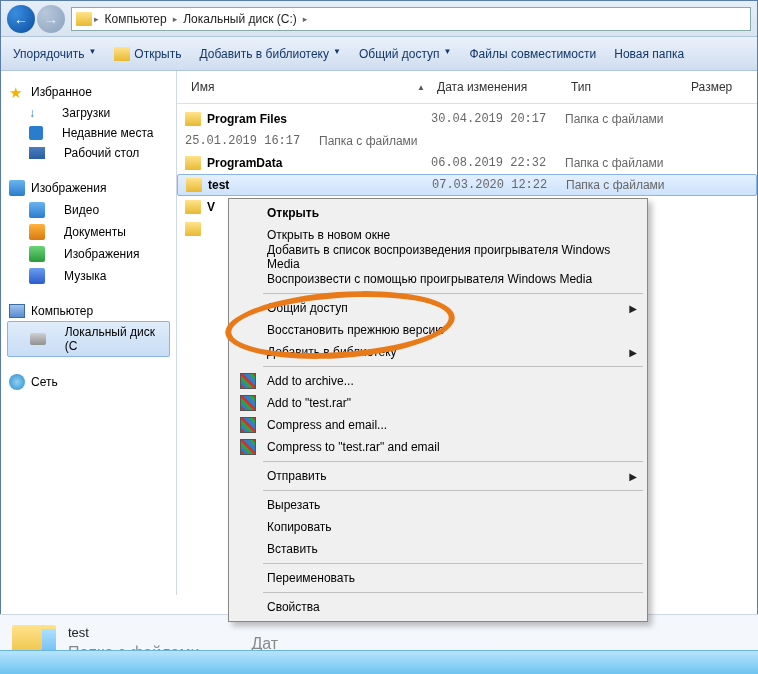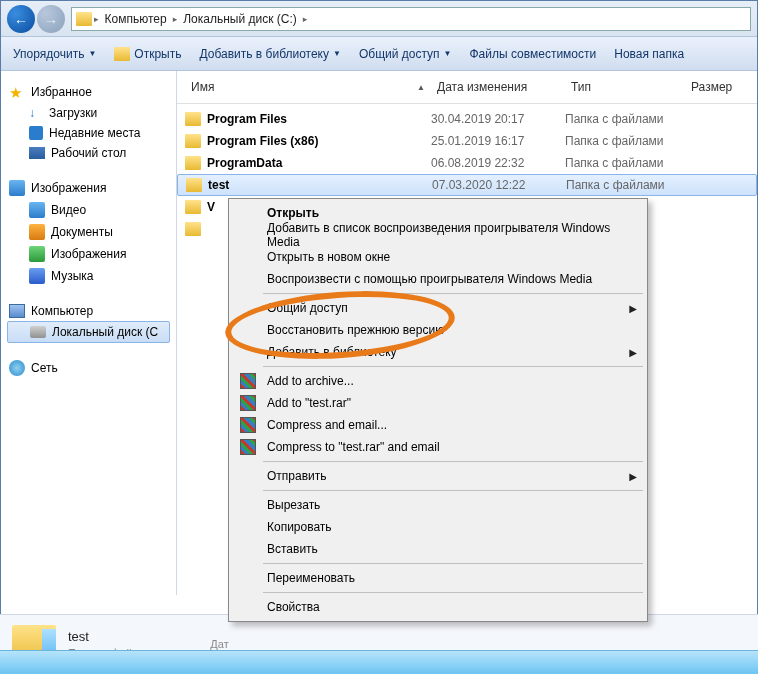--- a/index.html
+++ b/index.html
@@ -9,28 +9,28 @@
   .titlebar { height: 36px; background: linear-gradient(to bottom, #e6eef8, #d9e4f1); display: flex; align-items: center; padding: 0 6px; gap: 6px; border-bottom: 1px solid #b0c4de; }
   .navbtns { display:flex; gap:2px; }
   .navbtn { width: 28px; height: 28px; border-radius: 50%; background: radial-gradient(circle at 30% 30%, #3a8de0, #0a4da0); display:flex; align-items:center; justify-content:center; color:#fff; font-size:14px; cursor:pointer; }
   .navbtn.fwd { background: radial-gradient(circle at 30% 30%, #b8c8dc, #8aa1bc); color:#eee; }
   .addrbar { flex:1; height: 24px; background:#fff; border:1px solid #8aa; display:flex; align-items:center; padding:0 4px; gap:2px; }
   .addrbar .crumb { padding: 2px 4px; color:#222; cursor:pointer; }
   .addrbar .sep { color:#666; font-size:9px; }
   .folder-icon-sm { width:16px; height:14px; background:linear-gradient(#ffe28a,#e8b933); border-radius:1px; position:relative; display:inline-block; }
 
   .toolbar { height: 34px; background: linear-gradient(to bottom, #eaf1fb, #d0ddef); display:flex; align-items:center; gap:18px; padding:0 12px; border-bottom:1px solid #b0c4de; color:#13376b; }
-  .toolbar .item { display:flex; align-items:center; gap:4px; cursor:pointer; }
+  .toolbar .item { display:flex; align-items:flex-start; gap:4px; cursor:pointer; }
   .toolbar .caret { font-size:8px; color:#13376b; }
 
   .body { display:flex; height: 524px; }
   .sidebar { width: 176px; border-right:1px solid #d0d7e5; padding: 10px 6px; overflow:hidden; }
   .sidegroup { margin-bottom: 14px; }
   .sidegroup .hdr { display:flex; align-items:center; gap:6px; padding:3px 2px; cursor:pointer; }
-  .sidegroup .sub { padding-left: 22px; display:flex; align-items:center; gap:6px; padding-top:3px; padding-bottom:3px; cursor:pointer; }
+  .sidegroup .sub { padding-left: 22px; display:flex; align-items:center; gap:19px; padding-top:3px; padding-bottom:3px; cursor:pointer; }
   .sub.sel { background: linear-gradient(#e0ecfa,#c8ddf6); border:1px solid #8ab4e8; border-radius:2px; }
   .star-icon { width:16px;height:16px;color:#f5b301; font-size:15px; }
   .lib-icon { width:16px;height:16px; background:linear-gradient(#6ab4f0,#2a7ccc); border-radius:2px; }
   .lib-icon.orange { background:linear-gradient(#ffb340,#d87a10); }
   .lib-icon.green { background:linear-gradient(#6ed47a,#2a9a3a); }
   .lib-icon.blue2 { background:linear-gradient(#6a9ef0,#2a5ccc); }
   .mon-icon { width:16px;height:14px; background:linear-gradient(#a0c4f0,#5a8cd0); border:1px solid #3a6ca0; display:inline-block; }
   .disk-icon { width:16px;height:12px; background:linear-gradient(#d0d0d0,#909090); border-radius:2px; display:inline-block; }
   .dl-icon { width:14px;height:14px; display:inline-block; position:relative;}
   .dl-icon::after { content:"↓"; color:#2a7ccc; font-weight:bold; }
@@ -44,30 +44,30 @@
   .col-name { width:246px; display:flex; align-items:center; gap:6px; }
   .col-date { width:134px; }
   .col-type { width:120px; }
   .col-size { width:60px; }
   .sortcaret { font-size:8px; color:#555; }
 
   .filelist { padding-top:4px; }
   .row { display:flex; align-items:center; height:22px; padding-left:8px; }
   .row.sel { background: linear-gradient(#e4f0ff,#cde2fb); border:1px solid #8ab4e8; border-radius:2px; }
   .row .c-name { width:246px; display:flex; align-items:center; gap:6px;font-weight:bold; }
-  .row .c-date { width:134px; color:#666; }
+  .row .c-date { width:134px; color:#666;font-family:Liberation Mono, monospace; }
   .row .c-type { width:120px; color:#666; }
   .folder-icon { width:16px;height:14px; background:linear-gradient(#ffe28a,#e8b933); border-radius:1px; display:inline-block; }
 
   .details { position:absolute; left:0; bottom:0; width:758px; height:60px; border-top:1px solid #d0d7e5; background:#f4f7fb; display:flex; align-items:center; padding:6px 12px; gap:12px; }
   .details .big-icon { width:44px;height:40px; background:linear-gradient(#ffe28a,#e8b933); border-radius:2px; position:relative; }
   .details .big-icon::after { content:""; position:absolute; right:0; top:4px; bottom:4px; width:14px; background:linear-gradient(#aee0ff,#5ab4f0); }
   .details .meta { line-height:1.4; }
   .details .meta .title { font-size:13px; color:#222; }
-  .details .meta .sub { color:#888; font-size:11px; }
+  .details .meta .sub { color:#888; font-size:16px; }
 
   .ctxmenu { position:absolute; left:228px; top:198px; width:420px; background:#f0f0f0; border:1px solid #888; box-shadow:4px 4px 6px rgba(0,0,0,.25); padding:3px 2px; z-index:50; }
   .ctxmenu .mitem { height:22px; display:flex; align-items:center; padding-left:36px; padding-right:20px; position:relative; cursor:pointer; }
   .ctxmenu .mitem .arrow { position:absolute; right:8px; font-size:10px; color:#222; }
   .ctxmenu .sep { height:1px; background:#c0c0c0; margin:3px 2px 3px 32px; }
   .ctxmenu .bold { font-weight:bold; }
   .ctxmenu .micon { position:absolute; left:8px; width:18px;height:18px; display:flex; align-items:center; justify-content:center; }
   .rar-icon { width:16px;height:16px; display:inline-block; background: repeating-linear-gradient(45deg,#c43a2a 0 3px,#3a7cc4 3px 6px,#2aa44a 6px 9px); border:1px solid #555; }
 
   .highlight { position:absolute; left:225px; top:292px; width:230px; height:66px; border:6px solid #e87a1a; border-radius:50%; z-index:60; pointer-events:none; transform:rotate(-4deg); }
@@ -192,24 +192,20 @@
       <div class="filelist">
         <div class="row">
           <div class="c-name">
               <span class="folder-icon"></span>
               <span>Program Files</span>
             </div>
           <div class="c-date">30.04.2019 20:17</div>
           <div class="c-type">Папка с файлами</div>
         </div>
         <div class="row">
-          <div class="c-name">
-              <span class="folder-icon"></span>
-              <span>Program Files (x86)</span>
-            </div>
           <div class="c-date">25.01.2019 16:17</div>
           <div class="c-type">Папка с файлами</div>
         </div>
         <div class="row">
           <div class="c-name">
               <span class="folder-icon"></span>
               <span>ProgramData</span>
             </div>
           <div class="c-date">06.08.2019 22:32</div>
           <div class="c-type">Папка с файлами</div>
@@ -245,22 +241,22 @@
     </div>
     <div class="meta" style="margin-left:40px;">
       <div class="sub">Дат</div>
     </div>
   </div>
 
   <div class="ctxmenu">
     <div class="mitem bold">
         <span>Открыть</span>
       </div>
+    <div class="mitem">Открыть в новом окне</div>
     <div class="mitem">Добавить в список воспроизведения проигрывателя Windows Media</div>
-    <div class="mitem">Открыть в новом окне</div>
     <div class="mitem">Воспроизвести с помощью проигрывателя Windows Media</div>
     <div class="sep"></div>
     <div class="mitem">
         <span>Общий доступ</span>
         <span class="arrow">▶</span>
       </div>
     <div class="mitem">Восстановить прежнюю версию</div>
     <div class="mitem">
         <span>Добавить в библиотеку</span>
         <span class="arrow">▶</span>

